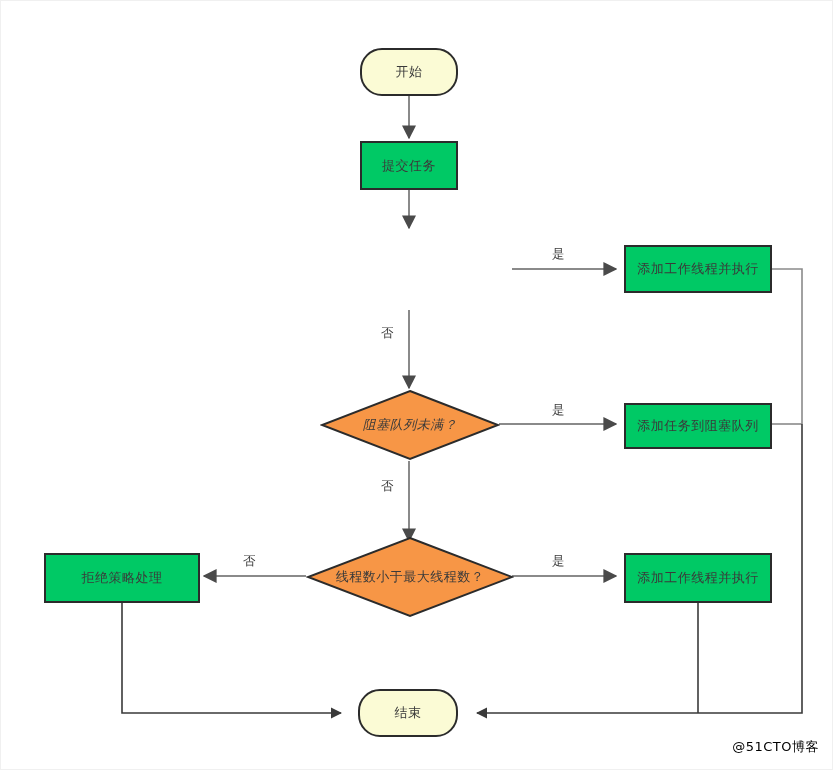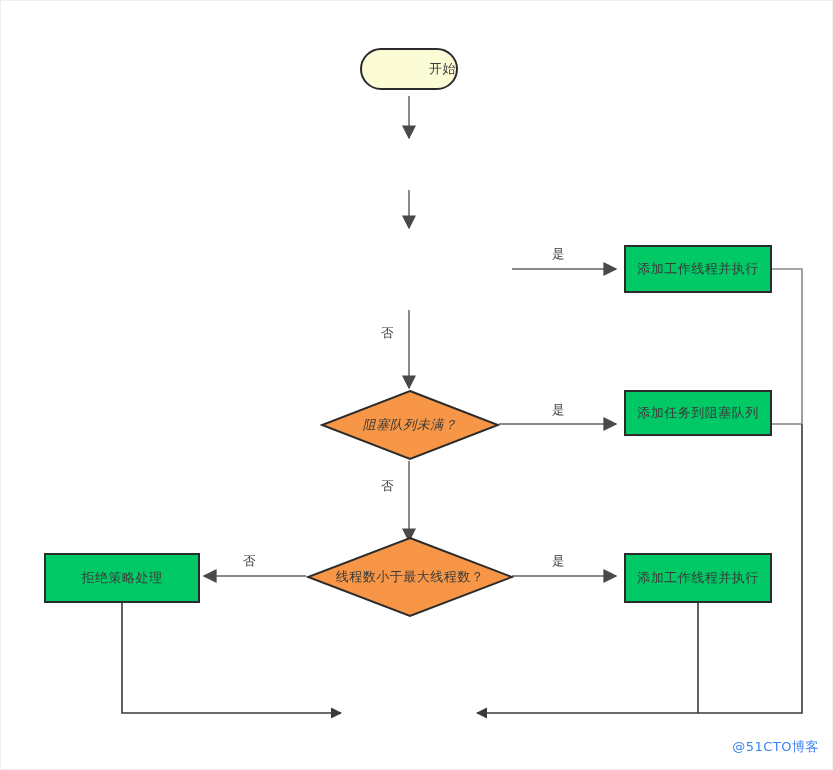--- a/index.html
+++ b/index.html
@@ -70,21 +70,21 @@
     font-size: 12.5px;
     color: #3a3a3a;
     z-index: 4;
     white-space: nowrap;
   }
   .watermark {
     position: absolute;
     right: 14px;
     bottom: 14px;
     font-size: 13px;
-    color: #3b82f6;
+    color: #000000;
     letter-spacing: 0.5px;
     z-index: 5;
     white-space: nowrap;
   }
   .frame {
     position: absolute;
     left: 0;
     top: 0;
     width: 833px;
     height: 770px;
@@ -138,56 +138,62 @@
     <g stroke="#3a3a3a" stroke-width="1.6" fill="none">
 
       <path d="M 802 424 L 802 713 L 477 713" marker-end="url(#arrow-dark)"></path>
 
       <path d="M 698 603 L 698 713"></path>
 
       <path d="M 122 603 L 122 713 L 341 713" marker-end="url(#arrow-dark)"></path>
     </g>
   </svg>
 
-  <div class="node node-terminal" style="left:360px; top:48px; width:98px; height:42px;justify-content:flex-end;">
+  <div class="node node-terminal" style="left:360px; top:48px; width:98px; height:48px;">
     <span>开始</span>
   </div>
 
+  <div class="node node-process" style="left:360px; top:141px; width:98px; height:49px;">
+    <span>提交任务</span>
+  </div>
 
 
   <div class="node node-process" style="left:624px; top:245px; width:148px; height:48px;">
     <span>添加工作线程并执行</span>
   </div>
 
   <div class="node node-decision" style="left:320px; top:389px; width:180px; height:72px;font-style:italic;">
     <svg class="diamond-shape" viewBox="0 0 180 72" preserveAspectRatio="none">
       <polygon points="90,2 178,36 90,70 2,36" fill="#f79646" stroke="#2b2b2b" stroke-width="2"></polygon>
     </svg>
     <span class="diamond-label">阻塞队列未满？</span>
   </div>
 
-  <div class="node node-process" style="left:624px; top:390px; width:148px; height:46px;">
+  <div class="node node-process" style="left:624px; top:403px; width:148px; height:46px;">
     <span>添加任务到阻塞队列</span>
   </div>
 
   <div class="node node-decision" style="left:306px; top:536px; width:208px; height:82px;">
     <svg class="diamond-shape" viewBox="0 0 208 82" preserveAspectRatio="none">
       <polygon points="104,2 206,41 104,80 2,41" fill="#f79646" stroke="#2b2b2b" stroke-width="2"></polygon>
     </svg>
     <span class="diamond-label">线程数小于最大线程数？</span>
   </div>
 
   <div class="node node-process" style="left:44px; top:553px; width:156px; height:50px;">
     <span>拒绝策略处理</span>
   </div>
 
   <div class="node node-process" style="left:624px; top:553px; width:148px; height:50px;">
     <span>添加工作线程并执行</span>
   </div>
 
+  <div class="node node-terminal" style="left:358px; top:689px; width:100px; height:48px;">
+    <span>结束</span>
+  </div>
 
   <div class="edge-label" style="left:552px; top:246px;">是</div>
 
   <div class="edge-label" style="left:381px; top:325px;">否</div>
 
   <div class="edge-label" style="left:552px; top:402px;">是</div>
 
   <div class="edge-label" style="left:381px; top:478px;">否</div>
 
   <div class="edge-label" style="left:552px; top:553px;">是</div>

